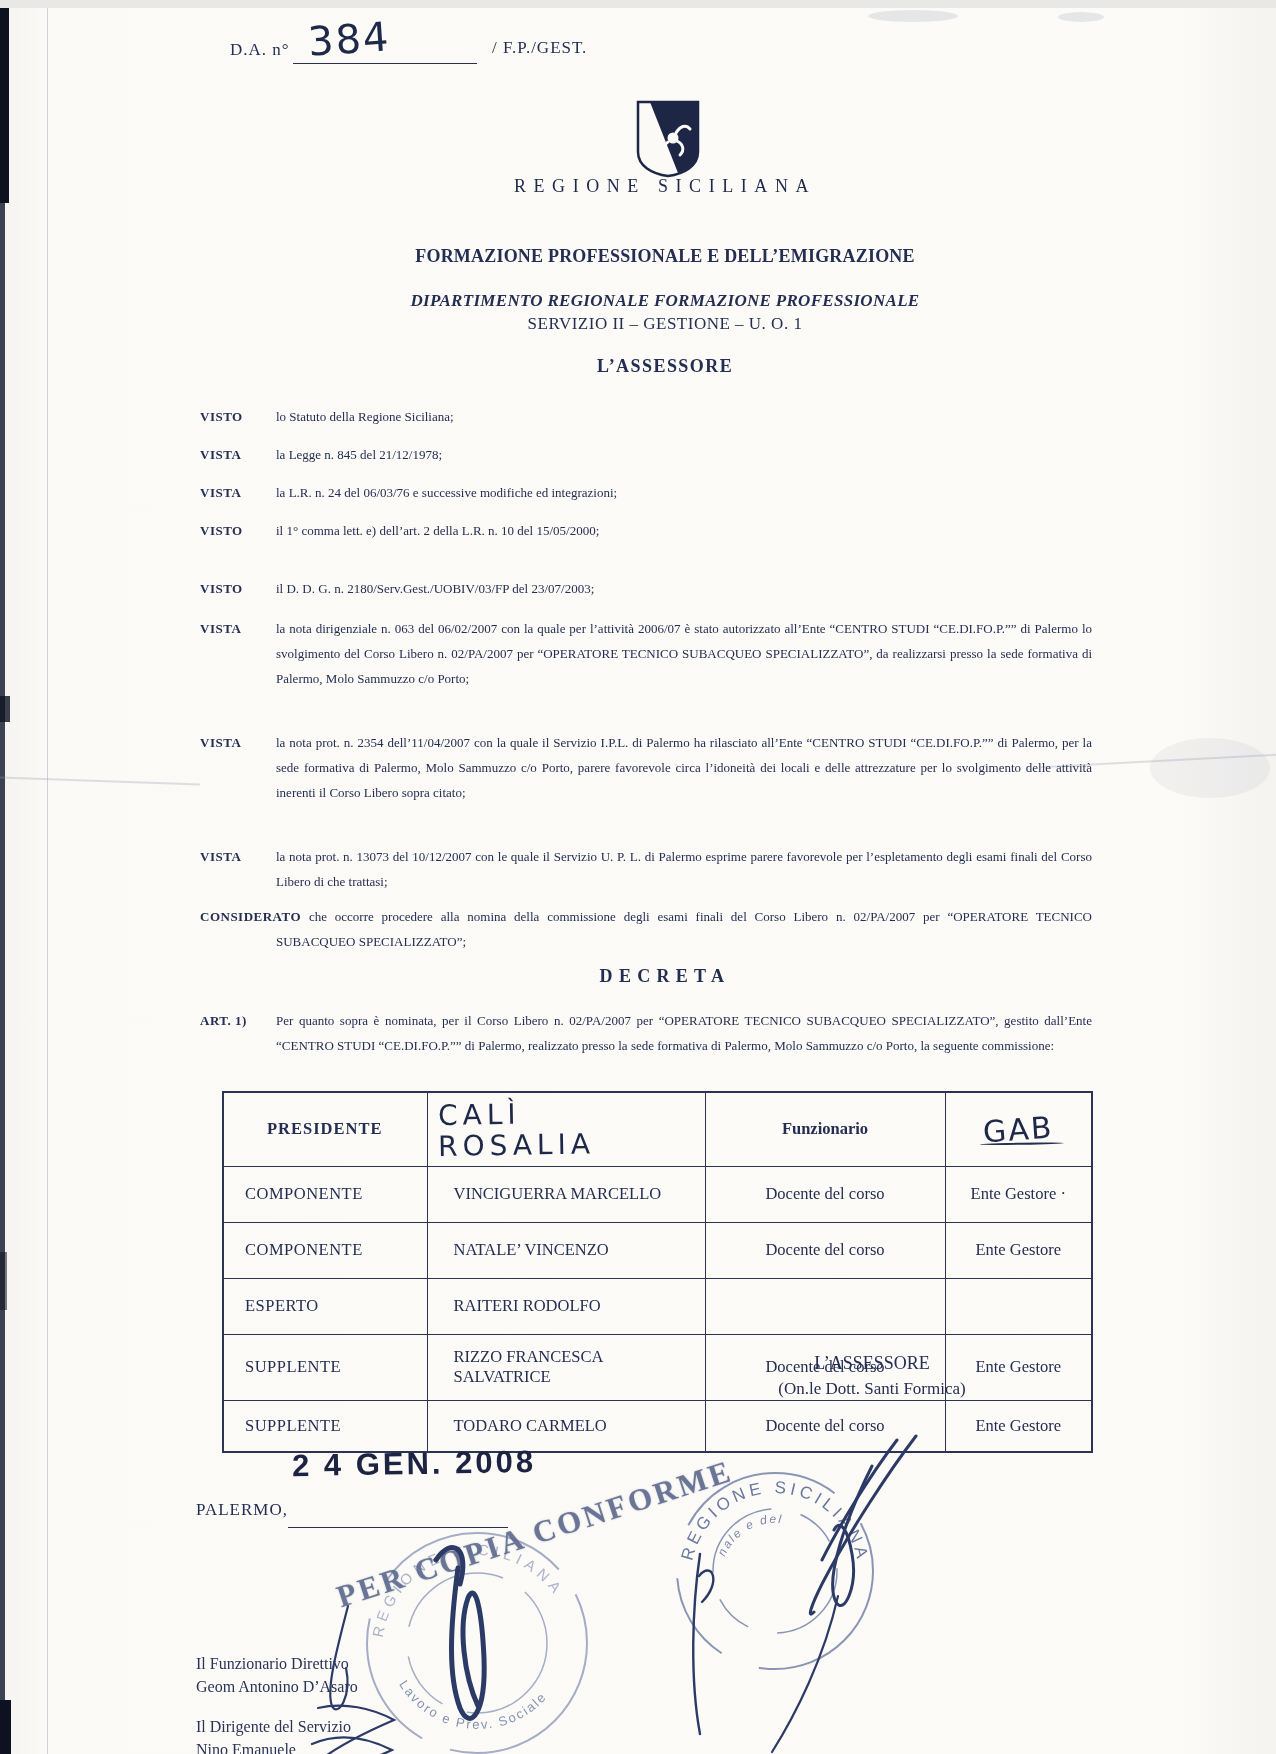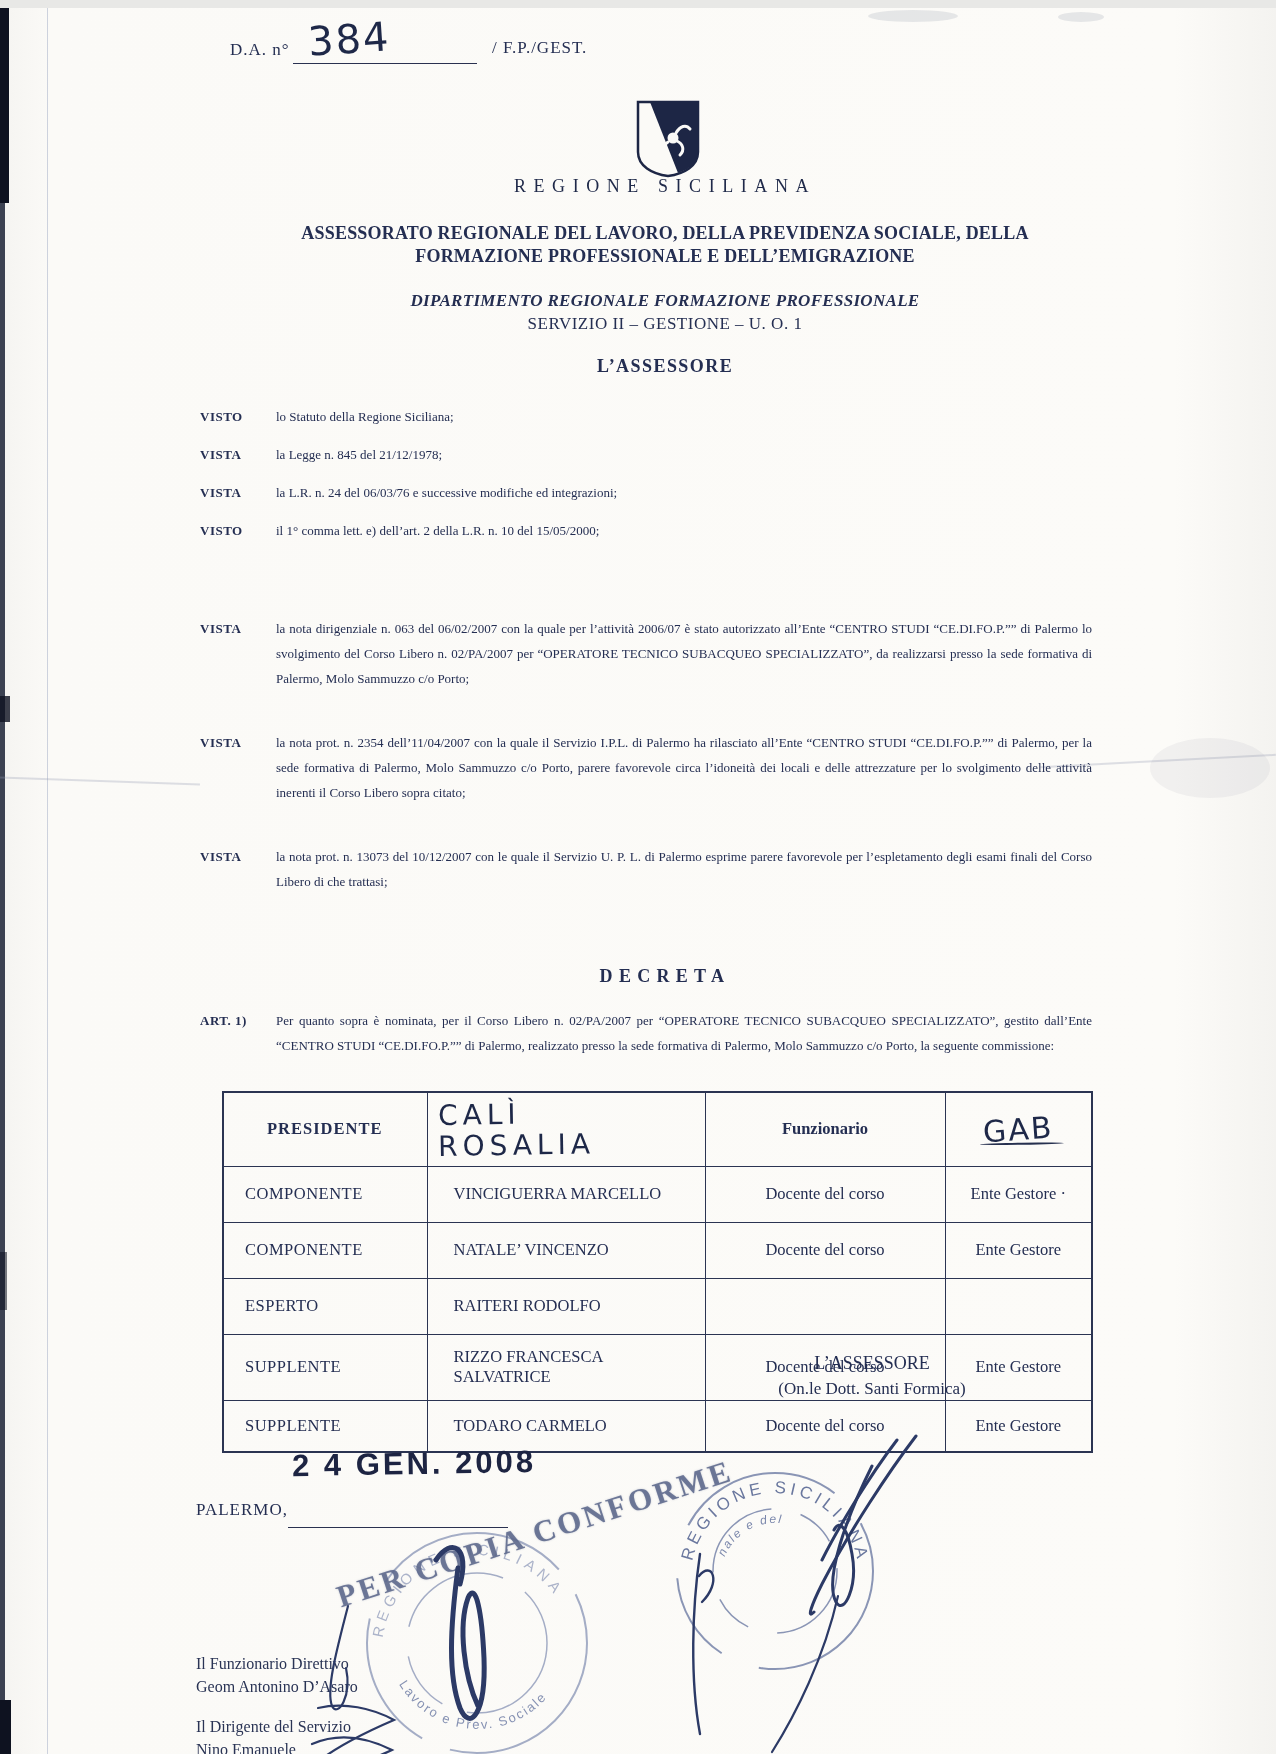--- a/index.html
+++ b/index.html
@@ -86,48 +86,54 @@
   <svg class="abs" style="left:636px;top:92px;" width="64" height="78" viewBox="0 0 64 78">
     <path d="M2 2 H62 V52 C62 66 48 74 32 76 C16 74 2 66 2 52 Z" fill="#fbfaf7" stroke="#1d2645" stroke-width="2.5"></path>
     <path d="M14 2 L62 2 L62 52 C62 62 54 69 42 73 Z" fill="#1d2645"></path>
     <circle cx="37" cy="38" r="5.5" fill="#fbfaf7"></circle>
     <path d="M40 33 C44 26 50 24 54 29" stroke="#fbfaf7" stroke-width="3" fill="none" stroke-linecap="round"></path>
     <path d="M41 41 C47 44 49 50 44 55" stroke="#fbfaf7" stroke-width="3" fill="none" stroke-linecap="round"></path>
     <path d="M32 42 C27 47 21 47 18 41" stroke="#fbfaf7" stroke-width="3" fill="none" stroke-linecap="round"></path>
   </svg>
 
   <div class="center h-spaced" style="top:168px;">REGIONE  SICILIANA</div>
-  <div class="center assessorato" style="top:214px;">ASSESSORATO REGIONALE DEL LAVORO, DELLA  PREVIDENZA SOCIALE, DELLA</div>
   <div class="center assessorato" style="top:237px;">FORMAZIONE PROFESSIONALE E DELL’EMIGRAZIONE</div>
   <div class="center dipartimento" style="top:283px;">DIPARTIMENTO REGIONALE FORMAZIONE PROFESSIONALE</div>
   <div class="center servizio" style="top:306px;">SERVIZIO II – GESTIONE – U. O. 1</div>
   <div class="center assessore-title" style="top:348px;">L’ASSESSORE</div>
 
   <div class="recital" style="top:396px;">
     <span class="rlabel">VISTO</span><span>lo Statuto della Regione Siciliana;</span>
   </div>
   <div class="recital" style="top:434px;">
     <span class="rlabel">VISTA</span><span>la Legge n. 845 del 21/12/1978;</span>
   </div>
   <div class="recital" style="top:472px;">
     <span class="rlabel">VISTA</span><span>la L.R. n. 24 del  06/03/76 e successive modifiche ed integrazioni;</span>
   </div>
   <div class="recital" style="top:510px;">
     <span class="rlabel">VISTO</span><span>il 1° comma lett. e) dell’art. 2 della L.R. n. 10 del  15/05/2000;</span>
   </div>
+  <div class="recital" style="top:568px;">
+    <span class="rlabel">VISTO</span><span>il D. D. G. n. 2180/Serv.Gest./UOBIV/03/FP del 23/07/2003;</span>
+  </div>
   <div class="recital" style="top:608px;">
     <span class="rlabel">VISTA</span><span>la nota dirigenziale n. 063 del 06/02/2007 con la quale per l’attività 2006/07 è stato autorizzato all’Ente “CENTRO STUDI “CE.DI.FO.P.”” di Palermo lo svolgimento del Corso Libero n. 02/PA/2007 per “OPERATORE TECNICO SUBACQUEO SPECIALIZZATO”, da realizzarsi presso la sede formativa di Palermo, Molo Sammuzzo c/o Porto;</span>
   </div>
   <div class="recital" style="top:722px;">
     <span class="rlabel">VISTA</span><span>la nota prot. n. 2354 dell’11/04/2007 con la quale il Servizio I.P.L. di Palermo ha rilasciato all’Ente “CENTRO STUDI “CE.DI.FO.P.”” di Palermo, per la sede formativa di Palermo, Molo Sammuzzo c/o Porto, parere favorevole circa l’idoneità dei locali e delle attrezzature per lo svolgimento delle attività inerenti il Corso Libero sopra citato;</span>
   </div>
   <div class="recital" style="top:836px;">
     <span class="rlabel">VISTA</span><span>la nota prot. n. 13073 del 10/12/2007 con le quale il Servizio U. P. L. di Palermo esprime parere favorevole per l’espletamento degli esami finali del Corso Libero di che trattasi;</span>
   </div>
 
+  <div class="hang" style="top:896px;">
+    <span class="rlabel-inline">CONSIDERATO</span>
+    <span>che occorre procedere alla nomina della commissione degli esami finali del Corso Libero n. 02/PA/2007 per “OPERATORE TECNICO SUBACQUEO SPECIALIZZATO”;</span>
+  </div>
 
   <div class="center decreta" style="top:958px;">DECRETA</div>
 
   <div class="hang" style="top:1000px;">
     <span class="rlabel">ART. 1)</span><span>Per quanto sopra è nominata, per il Corso Libero n. 02/PA/2007 per “OPERATORE TECNICO SUBACQUEO SPECIALIZZATO”, gestito dall’Ente “CENTRO STUDI “CE.DI.FO.P.”” di Palermo, realizzato presso la sede formativa di Palermo, Molo Sammuzzo c/o Porto, la seguente commissione:</span>
   </div>
 
   <table class="commission">
     <colgroup>
         <col style="width:204px">

